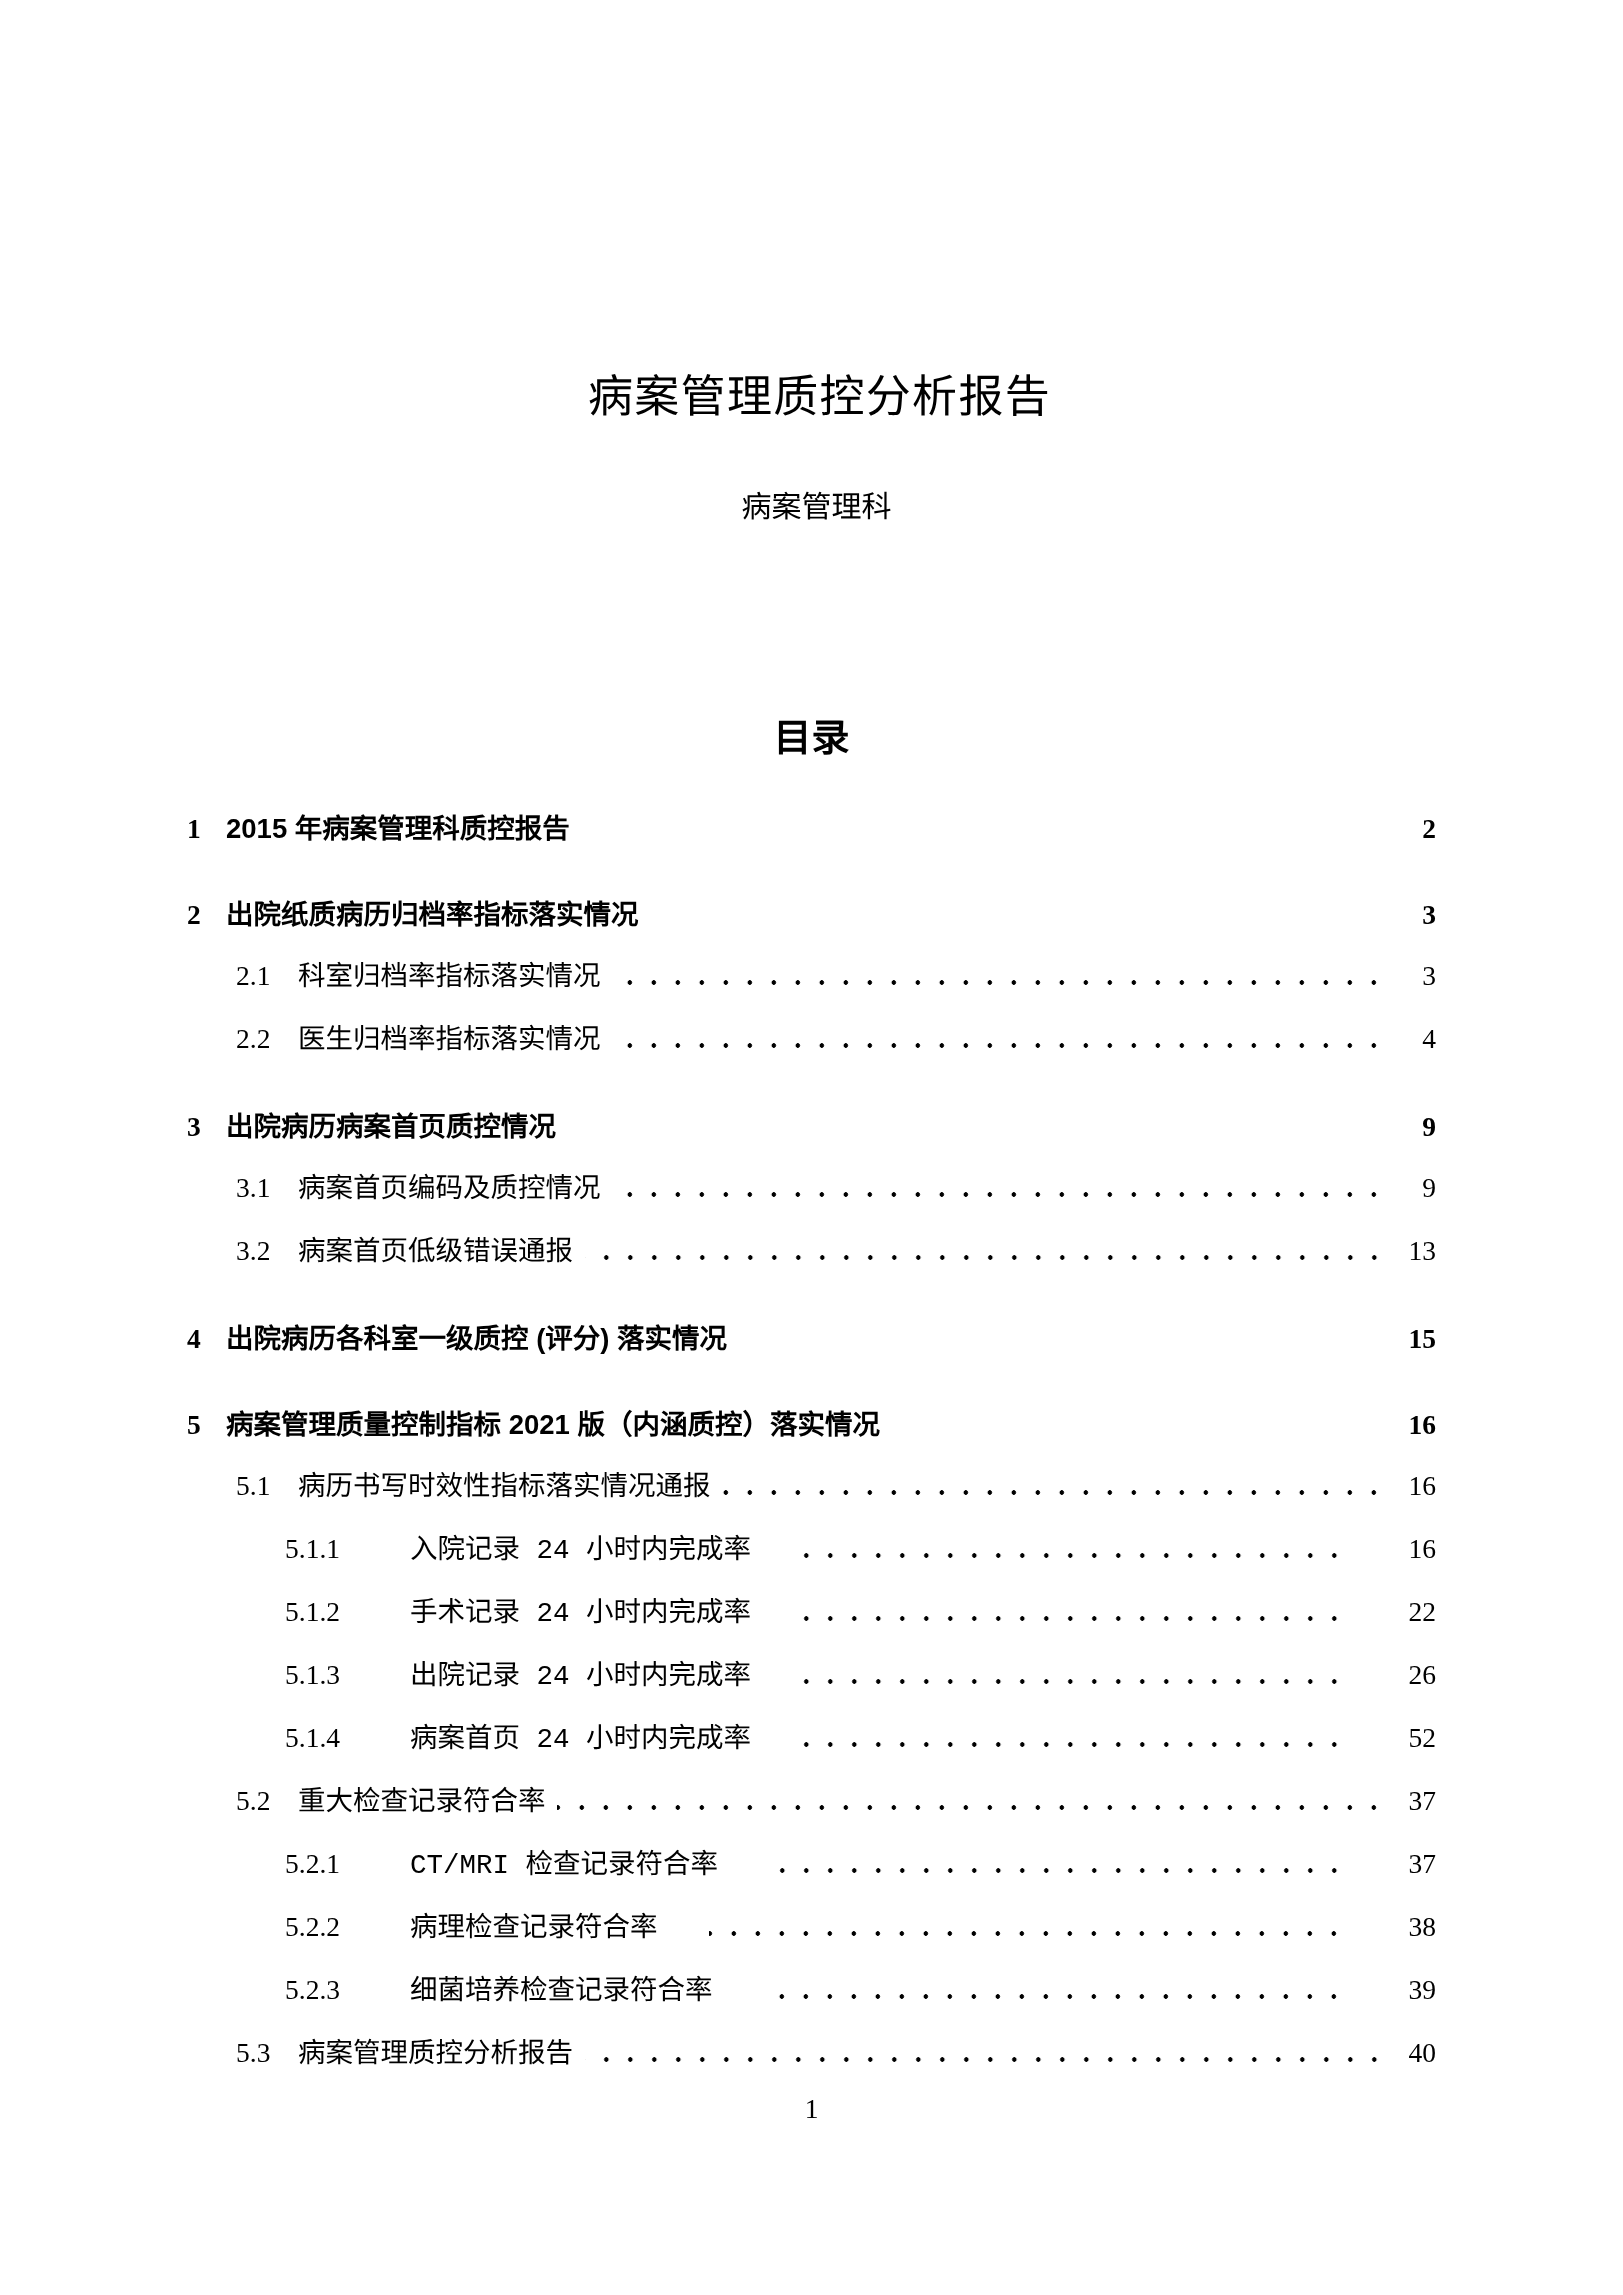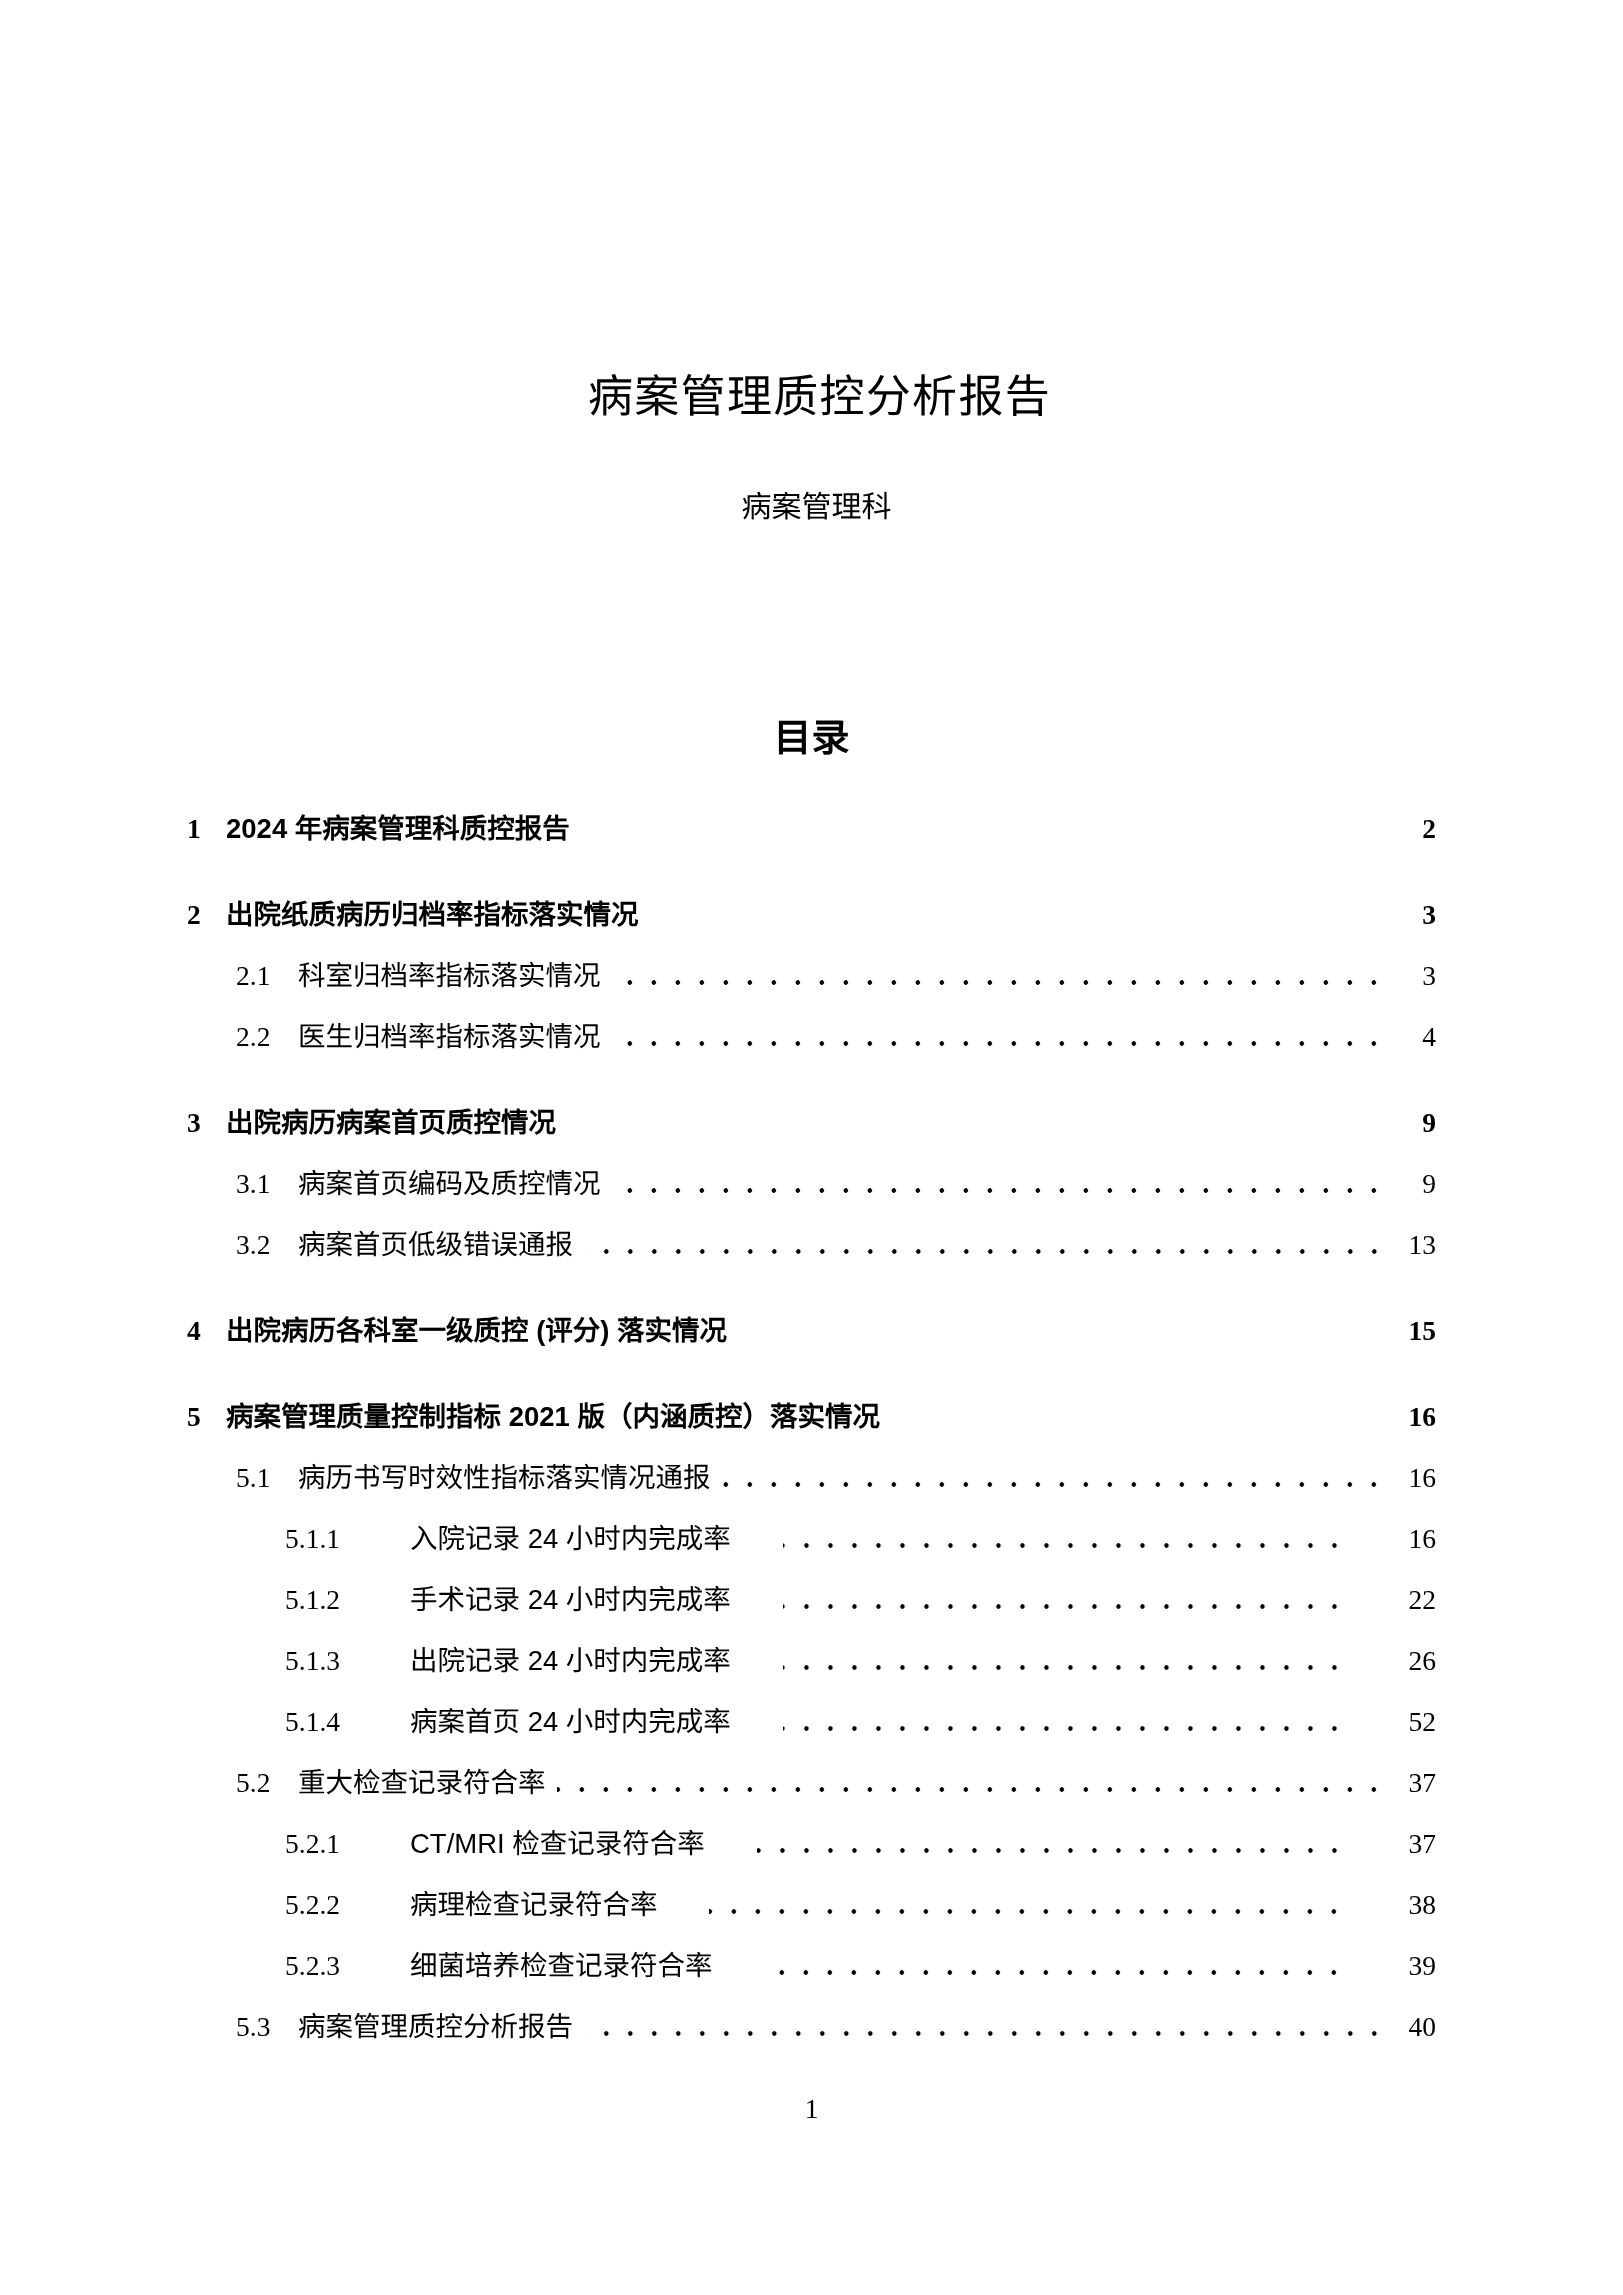--- a/index.html
+++ b/index.html
@@ -67,21 +67,21 @@
   .toc-entry.level-2 { padding-left: 49px; }
   .toc-entry.level-3 { padding-left: 98px; gap: 40px; }
   .toc-num {
     flex: 0 0 auto;
     font-family: "Liberation Serif", serif;
   }
   .level-1 .toc-num { min-width: 39px; }
   .level-2 .toc-num { min-width: 62px; }
   .level-3 .toc-num { min-width: 85px; }
   .level-1 .toc-title { font-family: "Liberation Sans", sans-serif; }
-  .level-2 .toc-title, .level-3 .toc-title { font-family: Liberation Sans, sans-serif; }
+  .level-2 .toc-title, .level-3 .toc-title { font-family: Liberation Mono, monospace; }
   .toc-leader {
     flex: 1 1 auto;
     height: 5.2px;
     margin-left: 11.8px;
     margin-right: 7.9px;
     background-image: radial-gradient(circle, #000 2.1px, transparent 2.6px);
     background-size: 24px 5.2px;
     background-position: right bottom;
     background-repeat: repeat-x;
   }
@@ -108,21 +108,21 @@
   <h1 class="doc-title">病案管理质控分析报告</h1>
 
   <div class="doc-subtitle">病案管理科</div>
 
 
   <h2 class="toc-heading">目录</h2>
 
   <div class="toc" id="toc-list">
   <div class="toc-entry level-1">
     <span class="toc-num">1</span>
-    <span class="toc-title">2024 年病案管理科质控报告</span>
+    <span class="toc-title">2015 年病案管理科质控报告</span>
     <span class="toc-leader no-dots"></span>
     <span class="toc-page">2</span>
   </div>
 
   <div class="toc-entry level-1">
     <span class="toc-num">2</span>
     <span class="toc-title">出院纸质病历归档率指标落实情况</span>
     <span class="toc-leader no-dots"></span>
     <span class="toc-page">3</span>
   </div>

